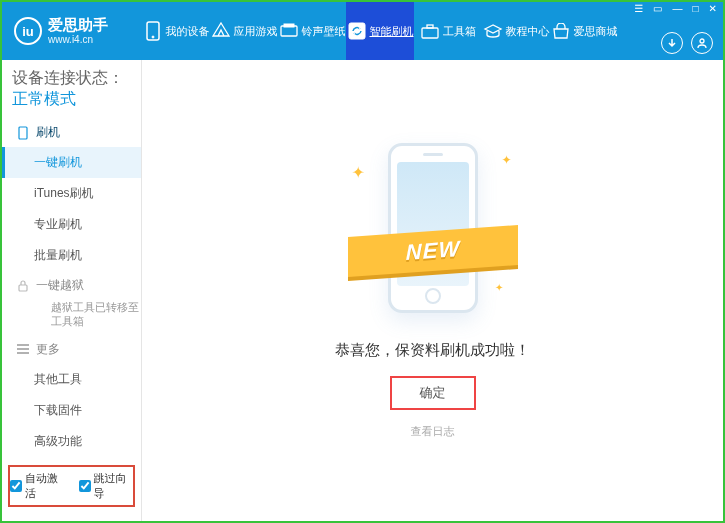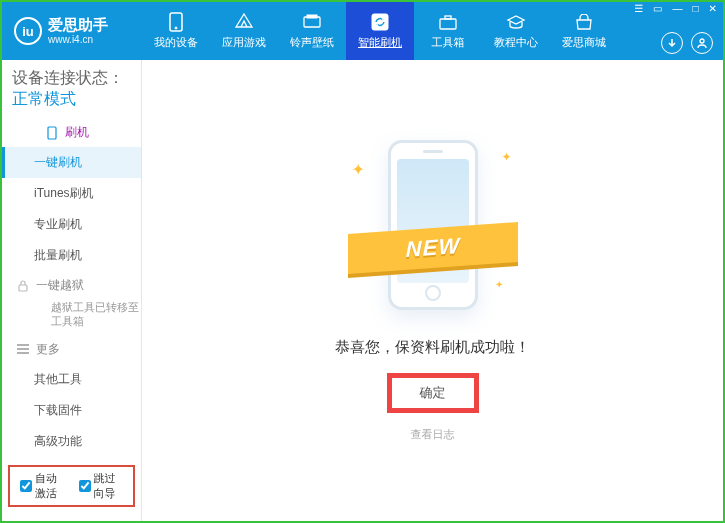--- a/index.html
+++ b/index.html
@@ -5,53 +5,53 @@
 * { margin: 0; padding: 0; box-sizing: border-box; }
 body { font-family: "Microsoft YaHei", Arial, sans-serif; font-size: 12px; color: #333; background: #fff; }
 .app { width: 725px; height: 523px; border: 2px solid #38c33a; position: relative; display: flex; flex-direction: column; }
 .header { background: #1296db; color: #fff; display: flex; align-items: center; height: 58px; position: relative; }
 .logo-area { display: flex; align-items: center; padding: 0 12px; width: 140px; }
 .logo-circle { width: 28px; height: 28px; border: 2px solid #fff; border-radius: 50%; display: flex; align-items: center; justify-content: center; font-weight: bold; font-size: 13px; margin-right: 6px; }
 .logo-text { display: flex; flex-direction: column; line-height: 1.1; }
 .brand { font-size: 15px; font-weight: bold; }
 .subbrand { font-size: 10px; opacity: 0.9; }
 .navs { display: flex; flex: 1; height: 100%; }
-.nav-item { width: 68px; display: flex; flex-direction: column; align-items: center; justify-content: center; cursor: pointer; font-size: 11px; gap: 3px; }
+.nav-item { width: 68px; display: flex; flex-direction: row; align-items: center; justify-content: center; cursor: pointer; font-size: 11px; gap: 3px; }
 .nav-item.active { background: #1d4ed8; text-decoration: underline; }
 .nav-icon { width: 20px; height: 20px; display: flex; align-items: center; justify-content: center; }
 .nav-icon svg { fill: #fff; stroke: #fff; }
 .title-ctrls { position: absolute; top: 2px; right: 4px; display: flex; gap: 6px; font-size: 10px; align-items: center; }
 .title-ctrls span { cursor: pointer; padding: 0 2px; line-height: 1; }
 .user-ctrls { position: absolute; right: 10px; bottom: 6px; display: flex; gap: 8px; }
 .circ-btn { width: 22px; height: 22px; border: 1.5px solid #fff; border-radius: 50%; display: flex; align-items: center; justify-content: center; cursor: pointer; }
 .circ-btn svg { stroke: #fff; fill: none; }
 .body { flex: 1; display: flex; min-height: 0; }
 .sidebar { width: 140px; border-right: 1px solid #e5e5e5; display: flex; flex-direction: column; font-size: 12px; overflow: hidden; }
 .conn-status { padding: 8px 10px; font-size: 16px; color: #666; }
 .conn-status .mode { color: #1296db; }
 .side-sec { }
 .side-head { display: flex; align-items: center; padding: 6px 14px; color: #888; gap: 6px; font-size: 12px; }
-.side-head.blue { color: #a21caf; margin-left: 29px; }
+.side-head.blue { color: #0c4a6e; }
 .side-item { padding: 7px 10px 7px 32px; cursor: pointer; color: #555; }
 .side-item.active { background: #e8f4fc; color: #1296db; border-left: 3px solid #1296db; padding-left: 29px; }
 .side-note { font-size: 11px; color: #999; padding-left: 49px; line-height: 1.3; padding-bottom: 6px; }
-.redbox { border: 2px solid #d94b3a; margin: 4px 6px; padding: 4px 10px; display: flex; gap: 14px; align-items: center; font-size: 11px; }
+.redbox { border: 2px solid #d94b3a; margin: 4px 6px; padding: 4px 0; display: flex; gap: 14px; align-items: center; font-size: 11px; }
 .chk { display: flex; align-items: center; gap: 3px; cursor: pointer; }
 .chk input { accent-color: #1296db; width: 12px; height: 12px; }
 .device { padding: 6px 10px 4px; }
 .main { flex: 1; position: relative; display: flex; flex-direction: column; align-items: center; justify-content: center; }
 .illus { width: 150px; height: 180px; position: relative; margin-bottom: 18px; }
 .phone { position: absolute; left: 30px; top: 0; width: 90px; height: 170px; background: #fff; border: 3px solid #dbe6ef; border-radius: 14px; box-shadow: 0 8px 20px rgba(100,150,200,0.15); }
 .phone:before { content:""; position:absolute; top:7px; left:50%; transform:translateX(-50%); width:20px; height:3px; background:#dbe6ef; border-radius:2px; }
 .phone:after { content:""; position:absolute; bottom:6px; left:50%; transform:translateX(-50%); width:12px; height:12px; border:2px solid #dbe6ef; border-radius:50%; }
 .phone-screen { position:absolute; top:16px; left:6px; right:6px; bottom:24px; background:linear-gradient(180deg,#cfe8f7,#e9f4fb); border-radius:4px; }
 .ribbon { position: absolute; left: -10px; right: -10px; top: 88px; height: 40px; background: #ffc23c; transform: skewY(-4deg); display: flex; align-items: center; justify-content: center; font-weight: bold; font-style: italic; color: #fff; font-size: 22px; letter-spacing: 1px; text-shadow: 0 2px 0 #e0a020; box-shadow: 0 4px 0 #e0a020; }
 .sparkle { position:absolute; color:#ffc23c; font-size:16px; }
 .msg { font-size: 15px; color: #333; margin-bottom: 16px; text-align: center; }
-.okbtn { padding: 6px 28px; background: #fff; border: 5px solid #ef4444; cursor: pointer; font-size: 13px; color: #555; margin-bottom: 14px; }
+.okbtn { padding: 6px 28px; background: #fff; border: 2px solid #ef4444; cursor: pointer; font-size: 13px; color: #555; margin-bottom: 14px; }
 .loglink { font-size: 11px; color: #aaa; cursor: pointer; }
 .footer { height: 26px; border-top: 1px solid #e5e5e5; display: flex; align-items: center; padding: 0 10px; font-size: 11px; color: #666; justify-content: space-between; }
 .footer-left { display: flex; align-items: center; gap: 4px; }
 .footer-right { display: flex; align-items: center; gap: 14px; }
 .footer-right span { cursor: pointer; }
 .side-icon { width: 14px; height: 14px; display: inline-flex; align-items: center; justify-content: center; }
 </style>
 </head>
 <body>
 

